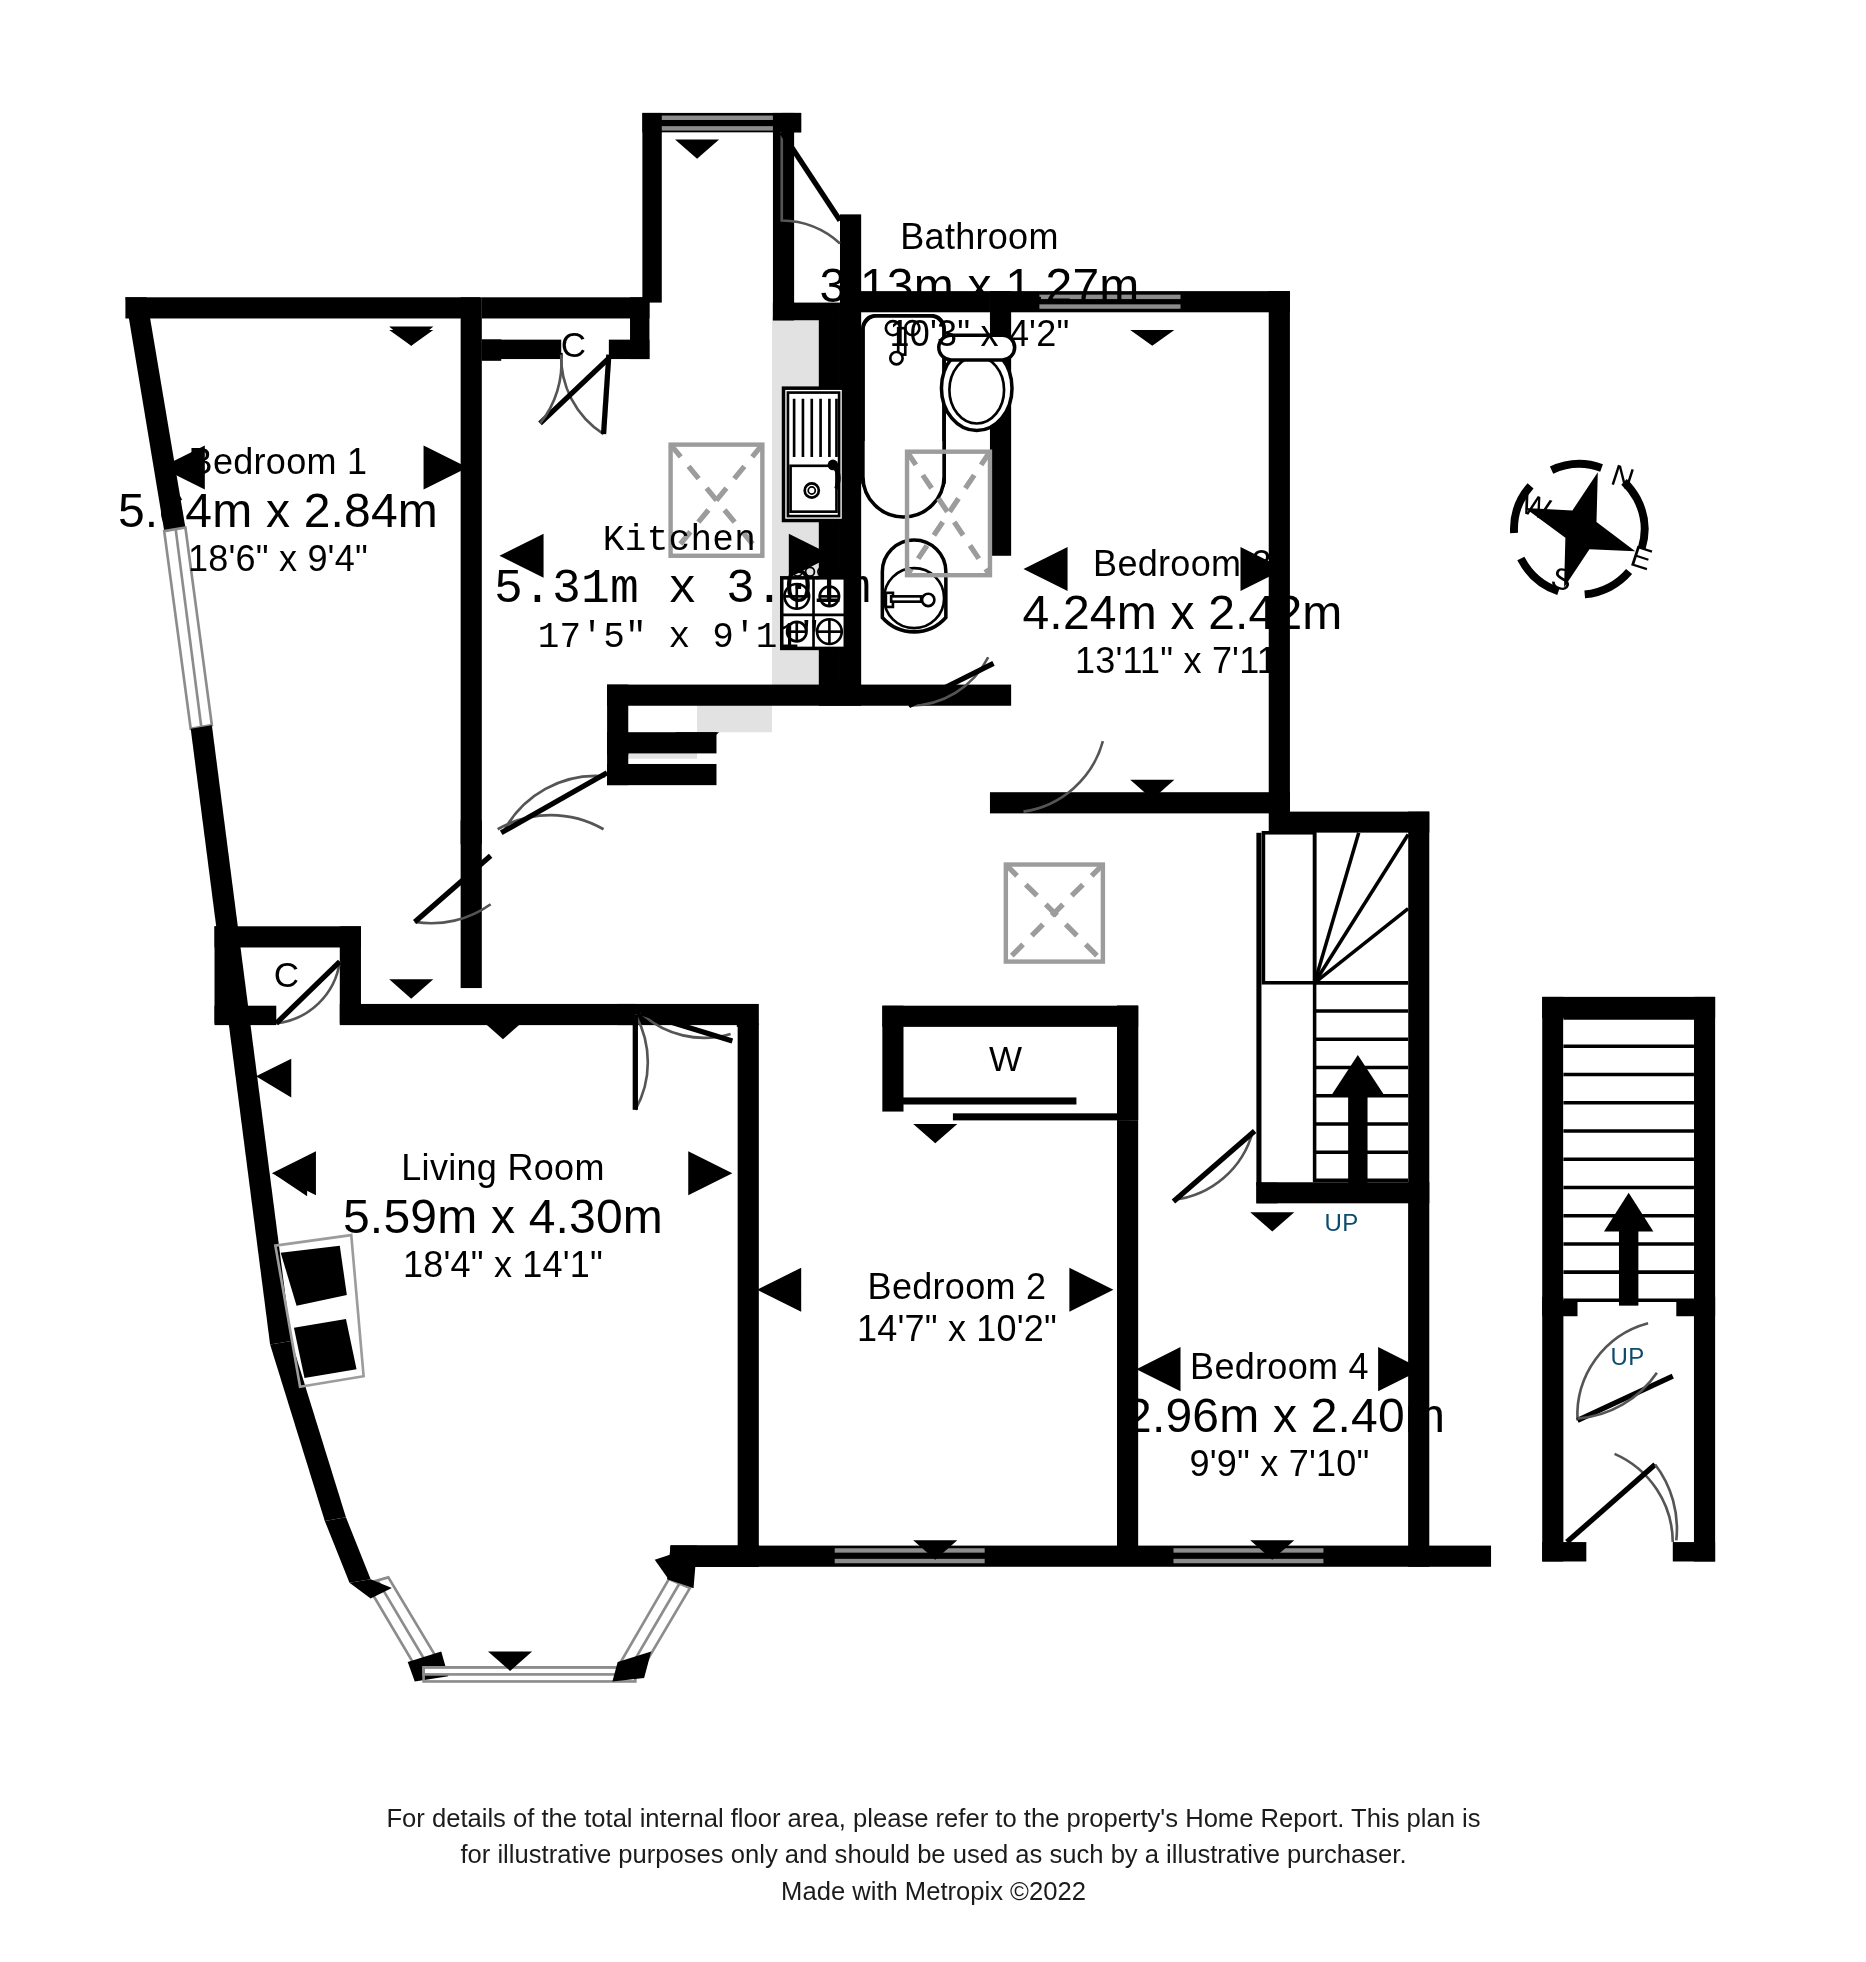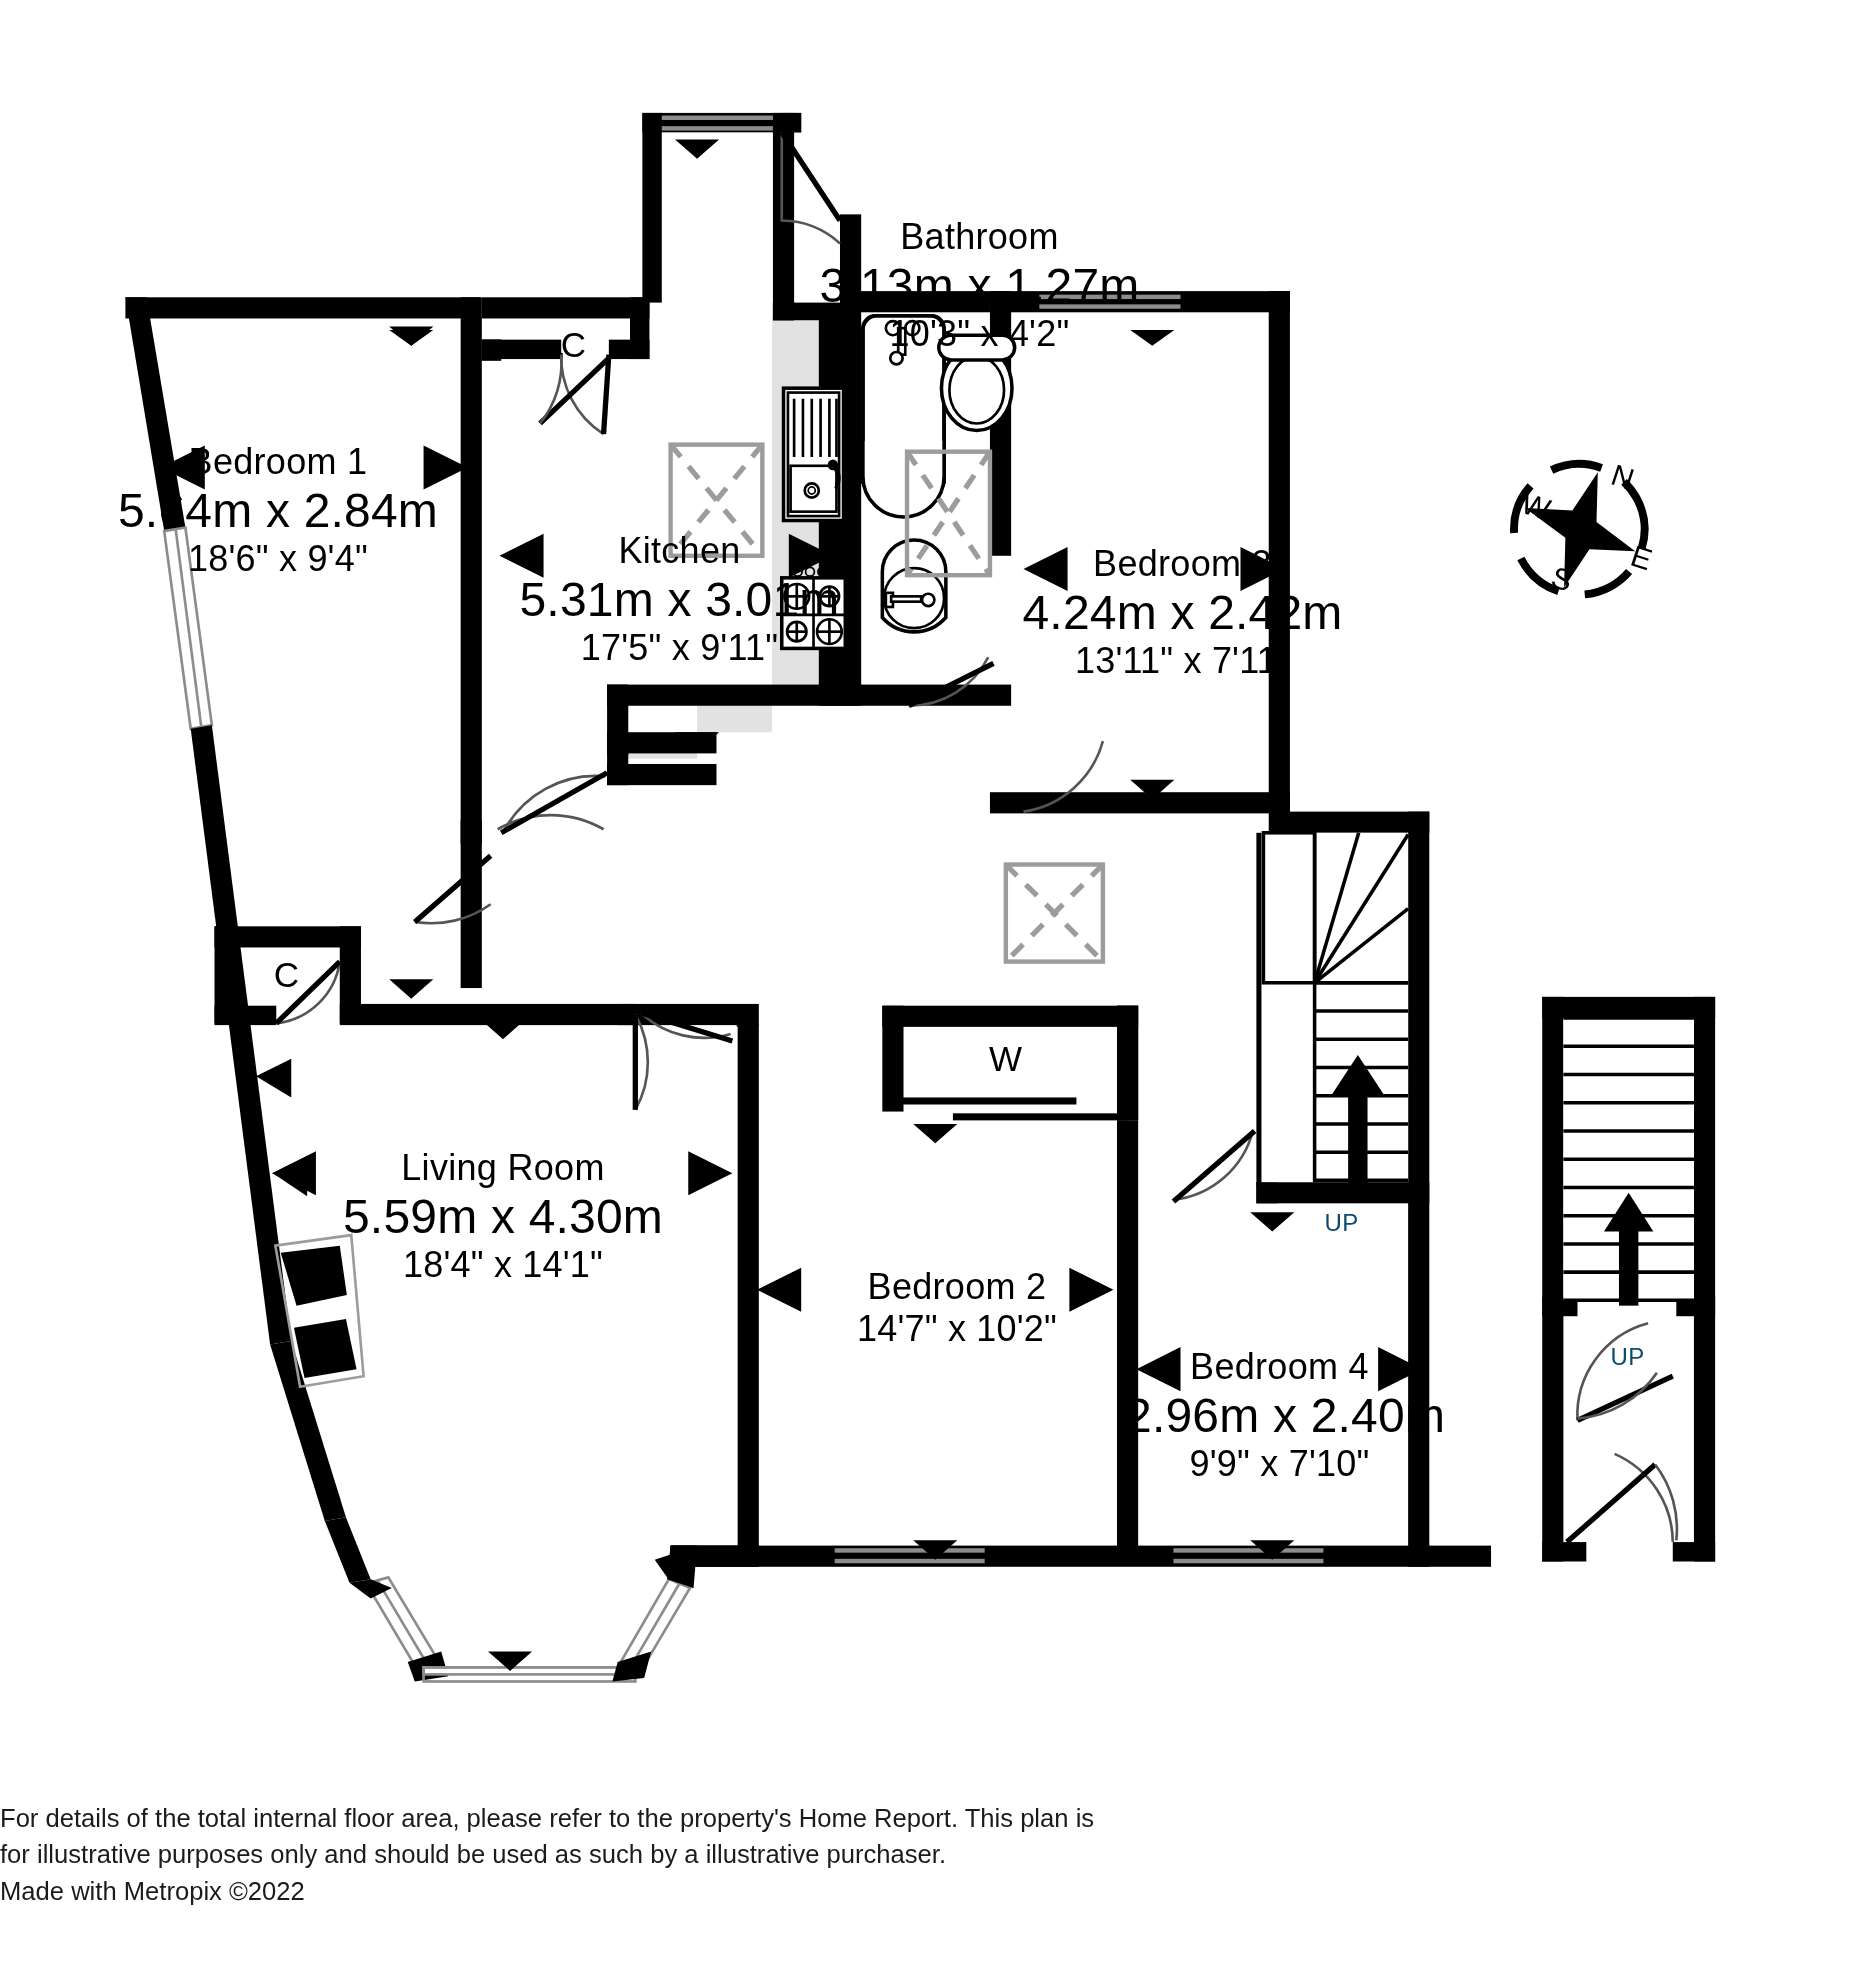--- a/index.html
+++ b/index.html
@@ -68,21 +68,21 @@
     font-size: 34px;
     font-family: "Liberation Sans", sans-serif;
     fill: #000;
     font-weight: 400;
   }
   #footer {
     position: absolute;
     left: 0;
     top: 1800px;
     width: 1867px;
-    text-align: left;
+    text-align: center;
     font-size: 25.6px;
     line-height: 1.42;
     color: #1b1b1b;
     font-family: "Liberation Sans", sans-serif;
   }
   #footer div { white-space: nowrap; }
 </style>
 </head>
 <body>
 
@@ -469,21 +469,21 @@
     <span class="rl-metric">5.64m  x 2.84m</span>
     <span class="rl-imperial">18'6"  x 9'4"</span>
   </div>
 
   <div class="room-label" style="left:794px; top:176px; width:371px;">
     <span class="rl-name">Bathroom</span>
     <span class="rl-metric">3.13m  x 1.27m</span>
     <span class="rl-imperial">10'3"  x 4'2"</span>
   </div>
 
-  <div class="room-label" style="left:494px; top:490px; width:371px;">
+  <div class="room-label" style="left:494px; top:480px; width:371px;font-family:Liberation Mono, monospace;">
     <span class="rl-name">Kitchen</span>
     <span class="rl-metric">5.31m  x 3.01m</span>
     <span class="rl-imperial">17'5"  x 9'11"</span>
   </div>
 
   <div class="room-label" style="left:997px; top:503px; width:371px;">
     <span class="rl-name">Bedroom 3</span>
     <span class="rl-metric">4.24m  x 2.42m</span>
     <span class="rl-imperial">13'11"  x 7'11"</span>
   </div>

